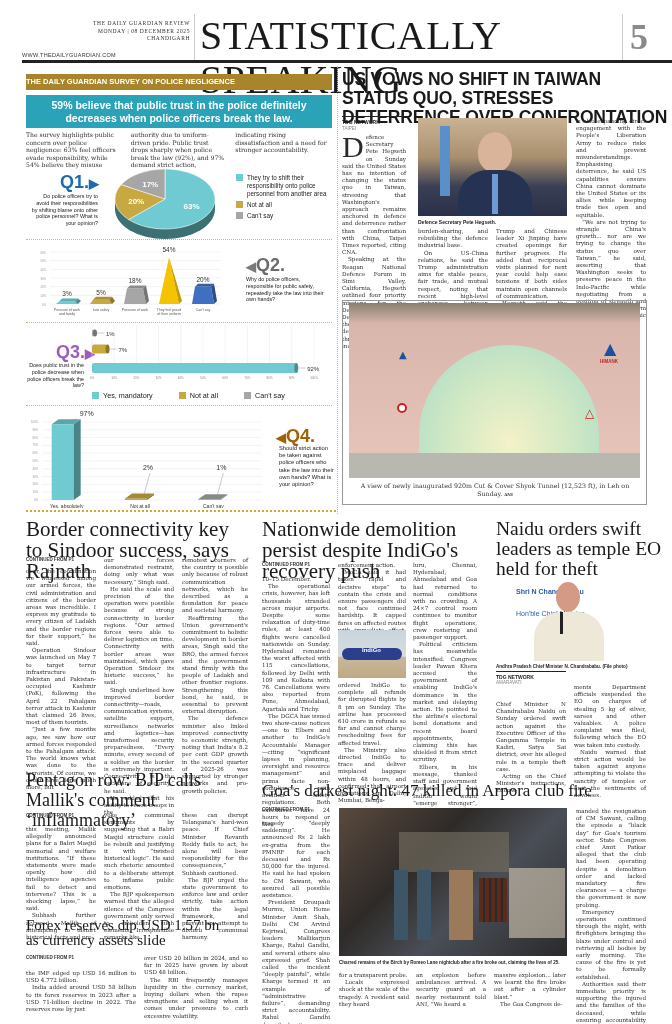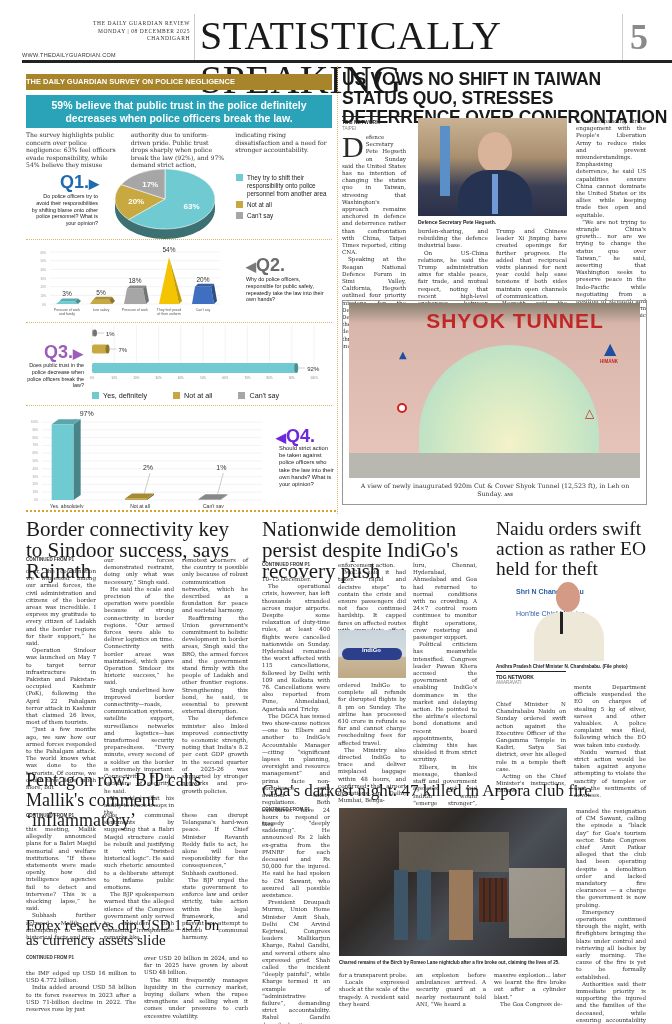--- a/index.html
+++ b/index.html
@@ -112,21 +112,21 @@
     <path d="M166,62 L169,44.66666666666667 L185,44.66666666666667 L188,62 Z" fill="#3f6fc0"></path>
     <path d="M185,44.66666666666667 L188,41.66666666666667 L191,59 L188,62 Z" fill="#2c4e86"></path>
     <path d="M169,44.66666666666667 L172,41.66666666666667 L188,41.66666666666667 L185,44.66666666666667 Z" fill="#365ea3"></path>
     <text x="177" y="39.66666666666667" text-anchor="middle" font-size="6.5" fill="#333">20%</text>
     <text x="177" y="69" text-anchor="middle" font-size="3.5" fill="#555">Can't say</text>
   </svg>
 <div class="abs q-num" style="left:246px;top:253px;color:#6b6b6b"><span style="font-size:13px;color:#7a7a7a">◀</span><span>Q2.</span></div>
 <div class="abs q-text" style="left:246px;top:276px;width:80px">Why do police officers, responsible for public safety, repeatedly take the law into their own hands?</div>
 <div class="abs dotline" style="left:26px;top:322px;width:306px"></div>
 
-<div class="abs q-num" style="left:44px;top:340px;color:#9b5db8"><span>Q3.</span><span style="font-size:13px">▶</span></div>
+<div class="abs q-num" style="left:56px;top:340px;color:#9b5db8"><span>Q3.</span><span style="font-size:13px">▶</span></div>
 <div class="abs q-text" style="left:26px;top:362px;width:58px;text-align:right">Does public trust in the police decrease when police officers break the law?</div>
 <svg class="abs" style="left:88px;top:325px" width="240" height="60" id="q3svg">
     <line x1="4" y1="0" x2="4" y2="48" stroke="#e6e6e6" stroke-width="0.5"></line>
     <text x="4" y="54" text-anchor="middle" font-size="3" fill="#888">0%</text>
     <line x1="26.200000000000003" y1="0" x2="26.200000000000003" y2="48" stroke="#e6e6e6" stroke-width="0.5"></line>
     <text x="26.200000000000003" y="54" text-anchor="middle" font-size="3" fill="#888">10%</text>
     <line x1="48.400000000000006" y1="0" x2="48.400000000000006" y2="48" stroke="#e6e6e6" stroke-width="0.5"></line>
     <text x="48.400000000000006" y="54" text-anchor="middle" font-size="3" fill="#888">20%</text>
     <line x1="70.6" y1="0" x2="70.6" y2="48" stroke="#e6e6e6" stroke-width="0.5"></line>
     <text x="70.6" y="54" text-anchor="middle" font-size="3" fill="#888">30%</text>
@@ -151,21 +151,21 @@
     <rect x="4" y="19.5" width="15.540000000000001" height="9" rx="2" fill="#c8a840"></rect>
     <ellipse cx="19.54" cy="24" rx="2" ry="4.5" fill="#8c762d"></ellipse>
     <line x1="21.54" y1="24" x2="28.54" y2="24" stroke="#999" stroke-width="0.5"></line>
     <text x="30.54" y="26.5" font-size="6" fill="#333">7%</text>
     <rect x="4" y="38" width="204.24" height="10" rx="2" fill="#6fcbd1"></rect>
     <ellipse cx="208.24" cy="43" rx="2" ry="5" fill="#4e8e92"></ellipse>
     <line x1="210.24" y1="43" x2="217.24" y2="43" stroke="#999" stroke-width="0.5"></line>
     <text x="219.24" y="45.5" font-size="6" fill="#333">92%</text>
   </svg>
 <div class="abs legend" style="left:92px;top:392px;width:240px;display:flex;gap:26px;font-size:7.2px">
-  <span><span class="sw" style="background:#6fcbd1"></span><span>Yes, definitely</span></span>
+  <span><span class="sw" style="background:#6fcbd1"></span><span>Yes, mandatory</span></span>
   <span><span class="sw" style="background:#c8a840"></span><span>Not at all</span></span>
   <span><span class="sw" style="background:#a6a6a6"></span><span>Can't say</span></span>
 </div>
 <div class="abs dotline" style="left:26px;top:405px;width:306px"></div>
 
 <svg class="abs" style="left:26px;top:408px" width="240" height="100" id="q4svg">
     <line x1="16" y1="92" x2="236" y2="92" stroke="#e6e6e6" stroke-width="0.5"></line>
     <text x="12" y="93" text-anchor="end" font-size="2.8" fill="#999">0%</text>
     <line x1="16" y1="84.2" x2="236" y2="84.2" stroke="#e6e6e6" stroke-width="0.5"></line>
     <text x="12" y="85.2" text-anchor="end" font-size="2.8" fill="#999">10%</text>
@@ -199,21 +199,21 @@
     <line x1="118" y1="86.44" x2="124" y2="65" stroke="#999" stroke-width="0.5"></line>
     <text x="122" y="62" text-anchor="middle" font-size="7" fill="#333">2%</text>
     <text x="114" y="100" text-anchor="middle" font-size="5" fill="#333">Not at all</text>
     <rect x="172.33333333333331" y="91.22" width="22" height="0.78" fill="#a6a6a6"></rect>
     <path d="M194.33333333333331,91.22 L201.33333333333331,86.22 L201.33333333333331,87 L194.33333333333331,92 Z" fill="#6c6c6c"></path>
     <path d="M172.33333333333331,91.22 L179.33333333333331,86.22 L201.33333333333331,86.22 L194.33333333333331,91.22 Z" fill="#888888"></path>
     <line x1="191.33333333333331" y1="87.22" x2="197.33333333333331" y2="65" stroke="#999" stroke-width="0.5"></line>
     <text x="195.33333333333331" y="62" text-anchor="middle" font-size="7" fill="#333">1%</text>
     <text x="187.33333333333331" y="100" text-anchor="middle" font-size="5" fill="#333">Can't say</text>
   </svg>
-<div class="abs q-num" style="left:276px;top:424px;color:#6d28d9"><span style="font-size:13px">◀</span><span>Q4.</span></div>
+<div class="abs q-num" style="left:276px;top:424px;color:#a16207"><span style="font-size:13px">◀</span><span>Q4.</span></div>
 <div class="abs q-text" style="left:279px;top:445px;width:56px;font-size:5.8px;line-height:7.2px">Should strict action be taken against police officers who take the law into their own hands? What is your opinion?</div>
 <div class="abs" style="left:26px;top:510px;width:310px;border-top:2px dotted #d9a530"></div>
 
 <div class="abs us-head">US VOWS NO SHIFT IN TAIWAN STATUS QUO, STRESSES DETERRENCE OVER CONFRONTATION</div>
 <div class="abs" style="left:342px;top:116px;width:64px;border-top:1.5px solid #222"></div>
 <div class="abs byline" style="left:342px;top:119px">TDG NETWORK</div>
 <div class="abs dateline" style="left:342px;top:126px">TAIPEI</div>
 <div class="abs col" style="left:342px;top:134px;width:64px">
   <span class="dropcap">D</span><span>efence Secretary Pete Hegseth on Sunday said the United States has no intention of changing the status quo in Taiwan, stressing that Washington's approach remains anchored in defence and deterrence rather than confrontation with China, Taipei Times reported, citing CNA.</span>
   <p>Speaking at the Reagan National Defence Forum in Simi Valley, California, Hegseth outlined four priority missions for the Department of Defence: protecting the US homeland, deterring China through strength, increasing allied</p>
@@ -235,21 +235,20 @@
 </div>
 <div class="abs col" style="left:576px;top:118px;width:70px">
   <p style="text-indent:0">is also expanding direct engagement with the People's Liberation Army to reduce risks and prevent misunderstandings. Emphasising deterrence, he said US capabilities ensure China cannot dominate the United States or its allies while keeping trade ties open and equitable.</p>
   <p>“We are not trying to strangle China's growth... nor are we trying to change the status quo over Taiwan,” he said, asserting that Washington seeks to preserve peace in the Indo-Pacific while negotiating from a position of strength and safeguarding long-term strategic and economic interests.</p>
 </div>
 
 <div class="abs tunnel-frame"></div>
 <div class="abs" style="left:349px;top:303px;width:291px;height:175px;background:linear-gradient(180deg,#8a8070 0%,#d9b6ac 12%,#e8c6bc 100%);overflow:hidden">
   <div style="position:absolute;left:70px;top:42px;width:180px;height:110px;border-radius:90px 90px 0 0;background:radial-gradient(ellipse at 50% 90%,#f4f2c8 0%,#cfe8c4 50%,#a8d8c8 100%)"></div>
   <div style="position:absolute;left:0;top:150px;width:291px;height:25px;background:#b8b8b0"></div>
-  <div style="position:absolute;left:66px;top:6px;width:200px;text-align:center;font-family:'Liberation Sans',sans-serif;font-weight:bold;font-size:21px;color:#c02828;letter-spacing:1px">SHYOK TUNNEL</div>
   <div style="position:absolute;left:255px;top:36px;font-size:16px;color:#1e4fa0">▲</div>
   <div style="position:absolute;left:251px;top:56px;font-family:'Liberation Sans',sans-serif;font-weight:bold;font-size:4.5px;color:#c02828">HIMANK</div>
   <div style="position:absolute;left:50px;top:46px;font-size:10px;color:#1e4fa0">▲</div>
   <div style="position:absolute;left:48px;top:100px;width:10px;height:10px;border-radius:50%;border:2px solid #d02020;background:#fff"></div>
   <div style="position:absolute;left:236px;top:103px;font-size:12px;color:#d02020">△</div>
 </div>
 <div class="abs" style="left:360px;top:482px;width:270px;text-align:center;font-size:6.3px;line-height:8px;color:#333"><span>A view of newly inaugurated 920m Cut &amp; Cover Shyok Tunnel (12,523 ft), in Leh on Sunday.</span> <b style="font-size:4px">ANI</b></div>
 
 <div class="abs h2" style="left:26px;top:519px;width:210px">Border connectivity key to Sindoor success, says Rajnath</div>
 <div class="abs contd" style="left:26px;top:557px">CONTINUED FROM P1</div>
@@ -288,21 +287,21 @@
 <div class="abs col" style="left:338px;top:682px;width:68px">
   <p style="text-indent:0">ordered IndiGo to complete all refunds for disrupted flights by 8 pm on Sunday. The airline has processed 610 crore in refunds so far and cannot charge rescheduling fees for affected travel.</p>
   <p>The Ministry also directed IndiGo to trace and deliver misplaced baggage within 48 hours, and confirmed that airport operations in Delhi, Mumbai, Benga-</p>
 </div>
 <div class="abs col" style="left:413px;top:562px;width:64px">
   <p style="text-indent:0">luru, Chennai, Hyderabad, Ahmedabad and Goa had returned to normal conditions with no crowding. A 24×7 control room continues to monitor flight operations, crew rostering and passenger support.</p>
   <p>Political criticism has meanwhile intensified. Congress leader Pawan Khera accused the government of enabling IndiGo's dominance in the market and delaying action. He pointed to the airline's electoral bond donations and recent board appointments, claiming this has shielded it from strict scrutiny.</p>
   <p>Elbers, in his message, thanked staff and government agencies and said IndiGo would “emerge stronger”, even as scrutiny from regulators and passengers remains high amid one of the biggest aviation disruptions in recent years.</p>
 </div>
 
-<div class="abs h2" style="left:496px;top:519px;width:170px;font-size:19.5px;line-height:20px">Naidu orders swift action as rather EO held for theft</div>
+<div class="abs h2" style="left:496px;top:519px;width:170px;font-size:19.5px;line-height:20px">Naidu orders swift leaders as temple EO held for theft</div>
 <div class="abs" style="left:496px;top:578px;width:146px;height:83px;background:#fff;overflow:hidden">
   <div style="position:absolute;left:20px;top:10px;font-family:'Liberation Sans',sans-serif;font-size:7px;color:#2a5ca8;font-weight:bold">Shri N Chandrababu</div>
   <div style="position:absolute;left:20px;top:32px;font-family:'Liberation Sans',sans-serif;font-size:7px;color:#2a5ca8">Hon'ble Chief Minister,</div>
   <div style="position:absolute;left:60px;top:4px;width:24px;height:30px;border-radius:50%;background:#d49a86"></div>
   <div style="position:absolute;left:38px;top:34px;width:70px;height:50px;border-radius:26px 26px 0 0;background:#eee8d8"></div>
   <div style="position:absolute;left:64px;top:34px;width:3px;height:22px;background:#222"></div>
 </div>
 <div class="abs photo-cap" style="left:496px;top:664px;width:176px;font-size:4.6px">Andhra Pradesh Chief Minister N. Chandrababu. (File photo)</div>
 <div class="abs" style="left:496px;top:671px;width:70px;border-top:1.5px solid #222"></div>
 <div class="abs byline" style="left:496px;top:674px">TDG NETWORK</div>

